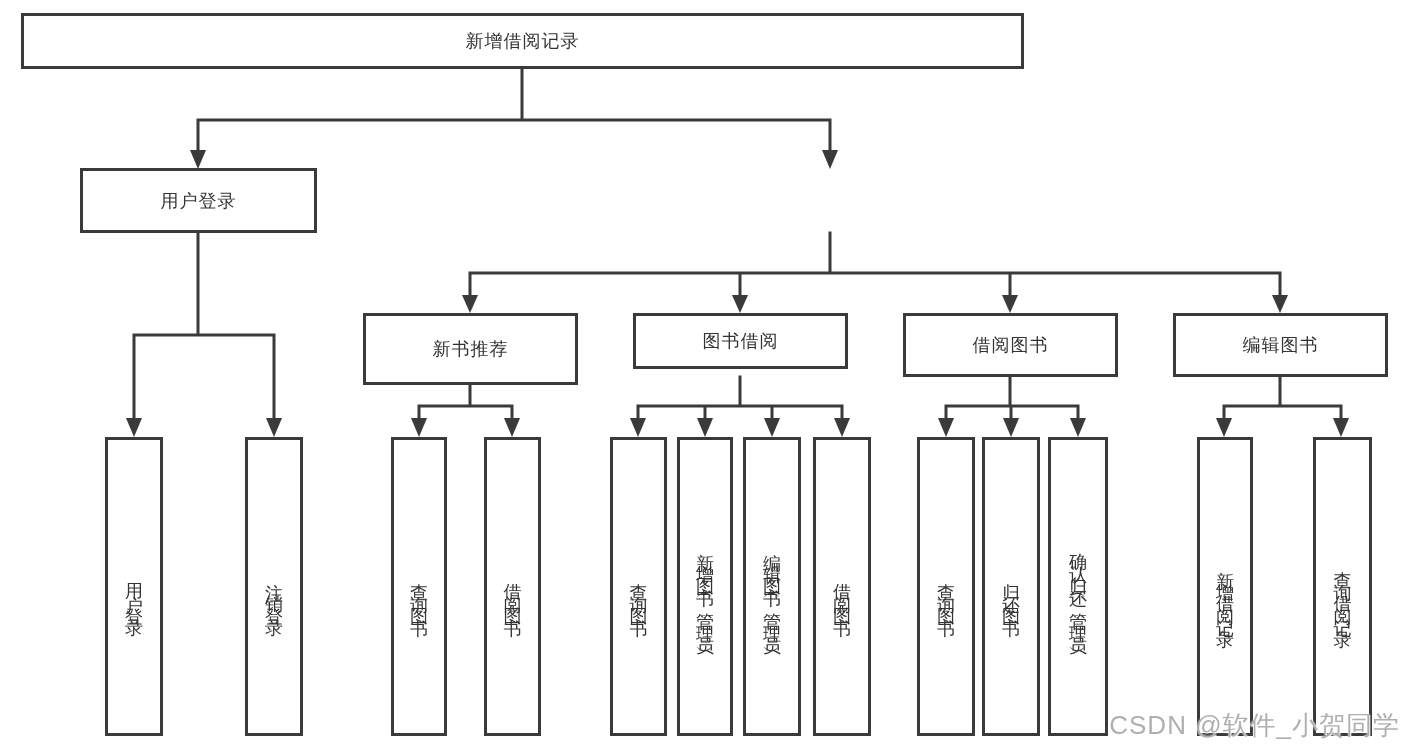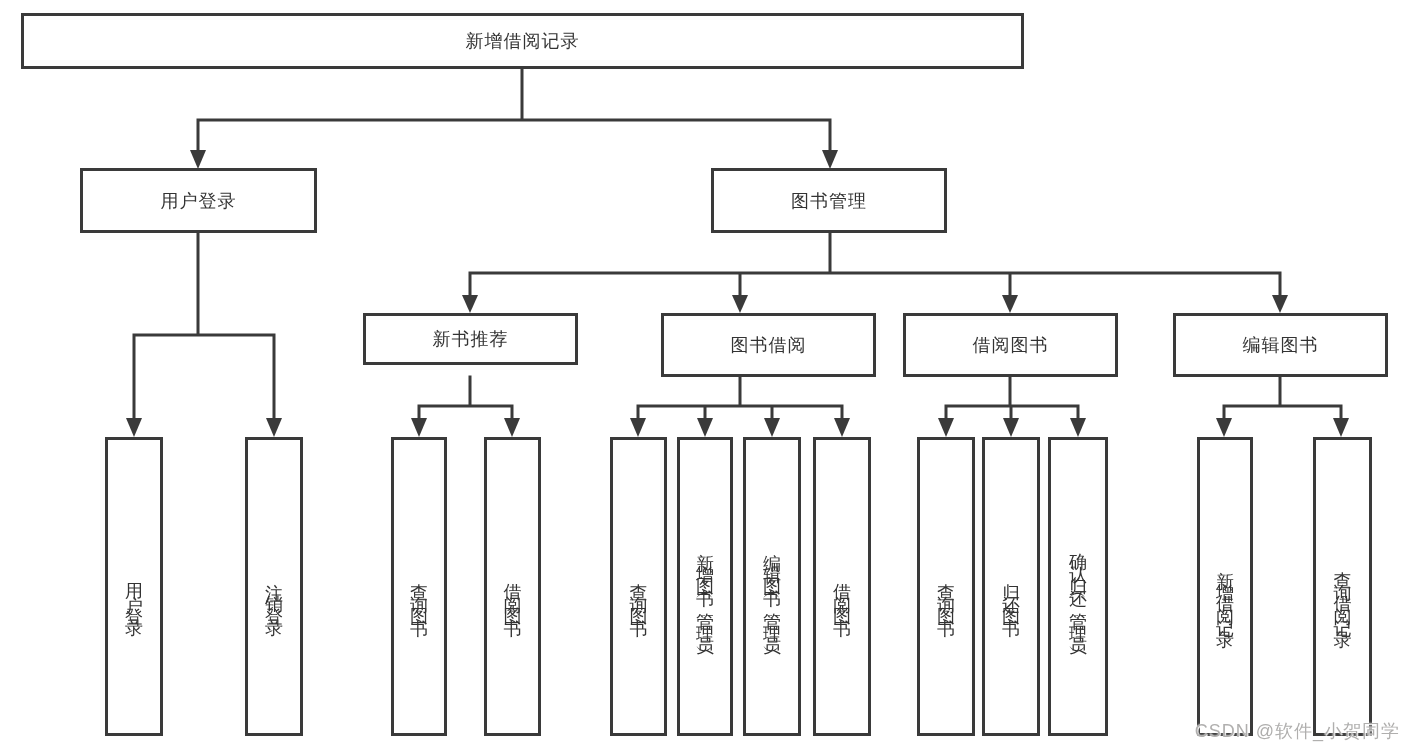--- a/index.html
+++ b/index.html
@@ -45,21 +45,21 @@
     line-height: 1;
     letter-spacing: 12px;
     padding-top: 12px;
     color: #333333;
     white-space: nowrap;
   }
   .watermark {
     position: absolute;
     right: 5px;
     bottom: 4px;
-    font-size: 18px;
+    font-size: 26px;
     color: #b0afae;
     text-shadow: 0 0 2px #ffffff, 1px 1px 1px #ffffff;
     letter-spacing: 1px;
   }
 </style>
 </head>
 <body>
 
 <div class="stage">
 
@@ -113,28 +113,25 @@
     </g>
   </svg>
 
   <div class="hnode" style="left:21px; top:13px; width:1003px; height:56px;">
     <span>新增借阅记录</span>
   </div>
 
   <div class="hnode" style="left:80px; top:168px; width:237px; height:65px;">
     <span>用户登录</span>
   </div>
-  <div class="hnode" style="left:711px; top:168px; width:236px; height:65px;">
-    <span>图书管理</span>
-  </div>
 
-  <div class="hnode" style="left:363px; top:313px; width:215px; height:52px;">
+  <div class="hnode" style="left:363px; top:313px; width:215px; height:72px;">
     <span>新书推荐</span>
   </div>
-  <div class="hnode" style="left:633px; top:313px; width:215px; height:64px;margin-left:28px;">
+  <div class="hnode" style="left:633px; top:313px; width:215px; height:56px;">
     <span>图书借阅</span>
   </div>
   <div class="hnode" style="left:903px; top:313px; width:215px; height:64px;">
     <span>借阅图书</span>
   </div>
   <div class="hnode" style="left:1173px; top:313px; width:215px; height:64px;">
     <span>编辑图书</span>
   </div>
 
   <div class="vnode" style="left:105px; width:58px;">

